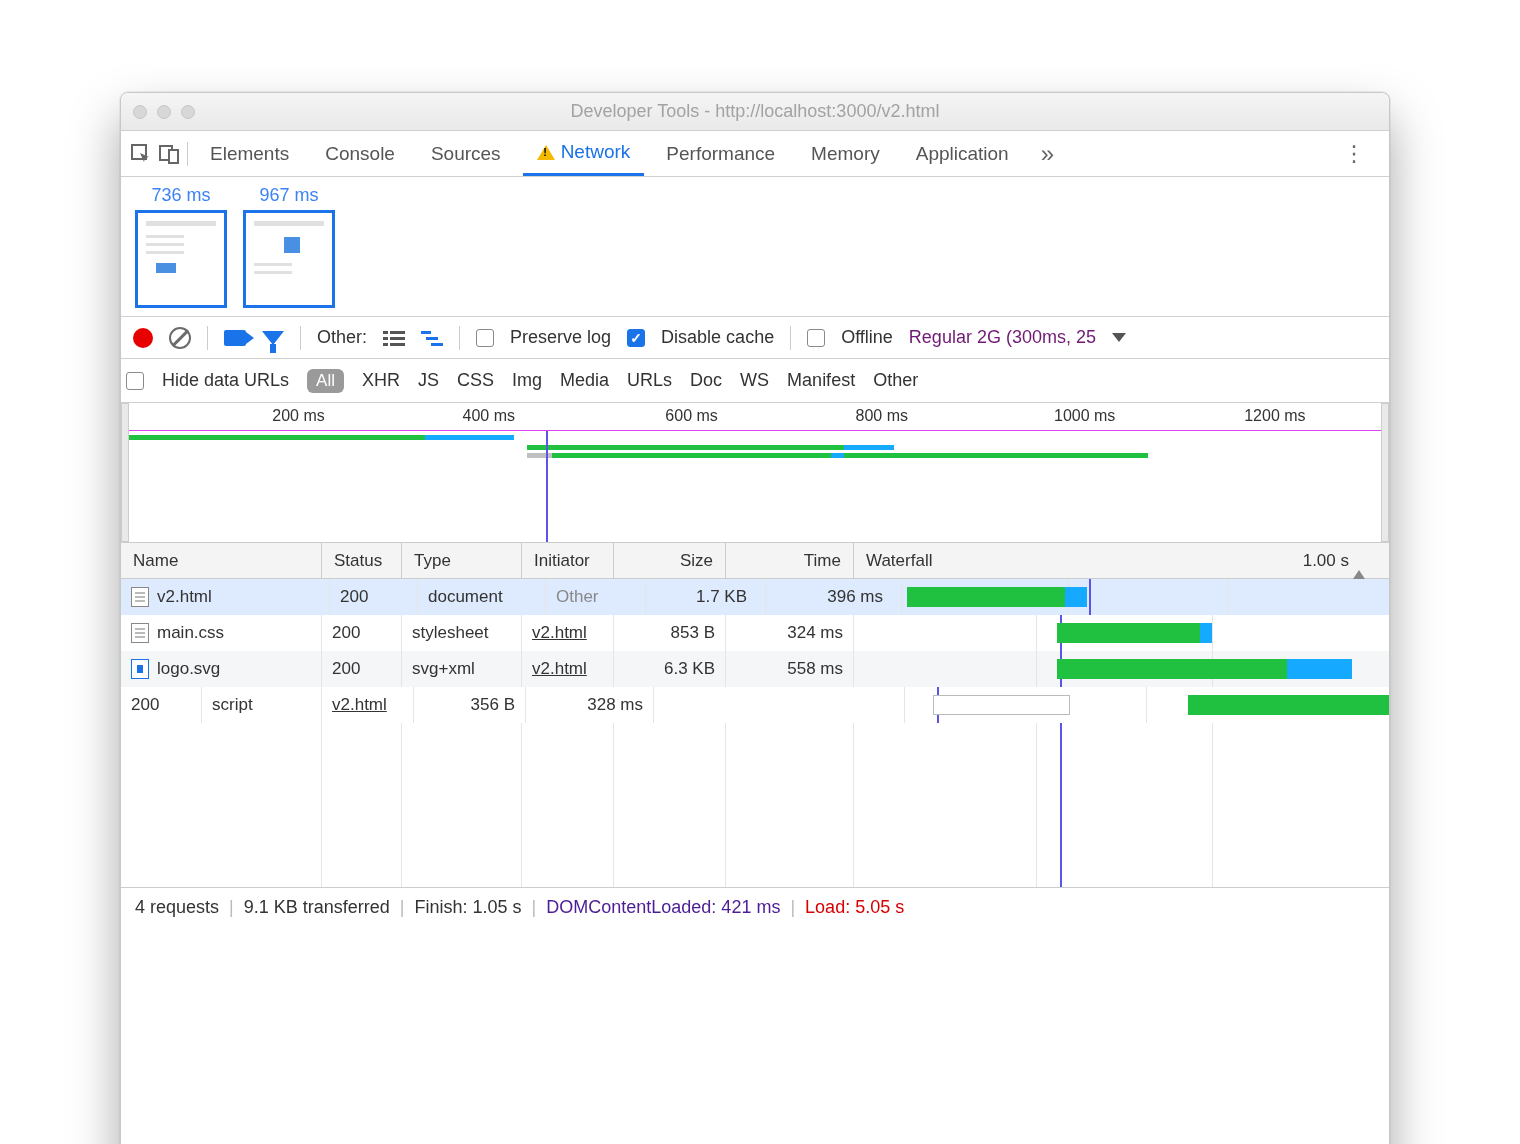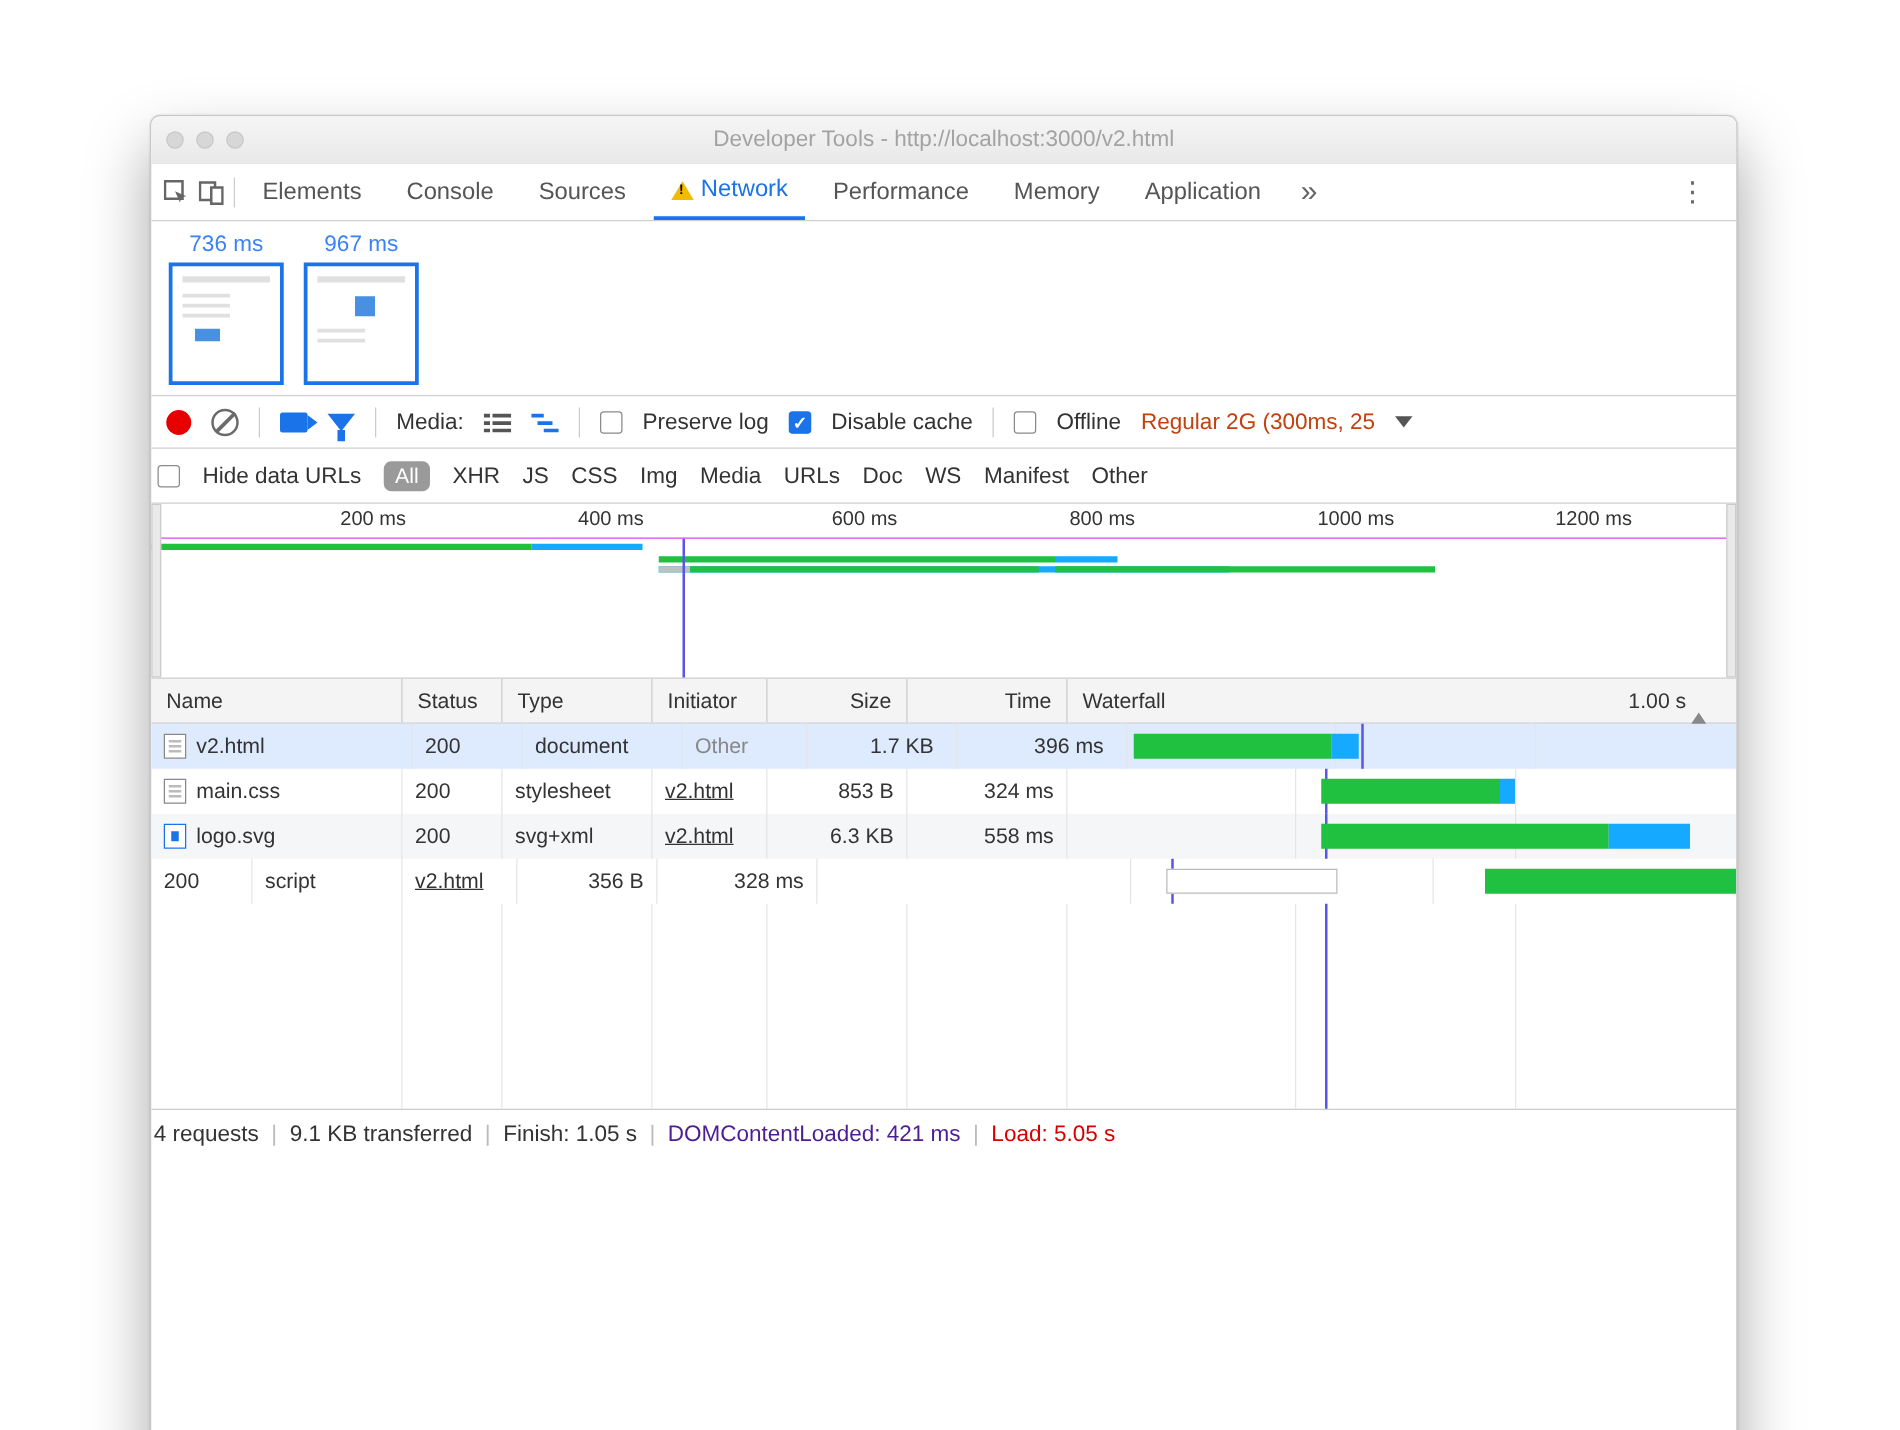--- a/index.html
+++ b/index.html
@@ -93,21 +93,21 @@
 .nope::after{content:"";position:absolute;width:2.5px;height:22px;background:#6b6b6b;left:8px;top:-2px;transform:rotate(45deg);}
 .cam{width:22px;height:16px;background:#1a73e8;position:relative;border-radius:2px;}
 .cam::after{content:"";position:absolute;right:-8px;top:2px;border-top:6px solid transparent;border-bottom:6px solid transparent;border-left:8px solid #1a73e8;}
 .funnel{width:0;height:0;border-left:11px solid transparent;border-right:11px solid transparent;border-top:14px solid #1a73e8;position:relative;}
 .funnel::after{content:"";position:absolute;left:-3px;top:-1px;width:6px;height:9px;background:#1a73e8;}
 .vsep{width:1px;height:24px;background:#ccc;}
 .view-ic{width:22px;height:16px;display:inline-block;}
 .cb{width:18px;height:18px;border:1.5px solid #8a8a8a;border-radius:3px;display:inline-flex;align-items:center;justify-content:center;background:#fff;}
 .cb.checked{background:#1a73e8;border-color:#1a73e8;}
 .cb.checked::after{content:"✓";color:#fff;font-size:14px;font-weight:bold;}
-.sel{display:flex;gap:8px;color:#c2410c;}
+.sel{display:flex;gap:8px;color:#701a75;}
 .sel-caret{width:0;height:0;border-left:7px solid transparent;border-right:7px solid transparent;border-top:9px solid #555;}
 .toolbar .netsel { overflow:hidden; max-width:260px; white-space:nowrap; }
 
 
 .filterrow {
   height:44px;border-bottom:1px solid #d0d0d0;display:flex;align-items:center;padding:0 10px 0 5px;gap:18px;font-size:18px;color:#333;white-space:nowrap;
 }
 .filter-input{width:260px;height:30px;border:1px solid #bcbcbc;border-radius:2px;padding:0 10px;font-size:17px;color:#888;background:#fff;}
 .pill{background:#9a9a9a;color:#fff;border-radius:6px;padding:2px 9px;font-size:17px;}
 .ftype{color:#333;}
@@ -155,21 +155,21 @@
 .wf-track{position:absolute;top:8px;bottom:8px;}
 .wf-seg{position:absolute;top:0;bottom:0;}
 .wf-gridline{position:absolute;top:0;bottom:0;width:1px;background:#e5e5e5;}
 .wf-vblue{position:absolute;top:0;bottom:0;width:2px;background:#5a55e8;}
 
 .grid-fill{height:164px;display:flex;}
 .grid-fill .cell{border-left:1px solid #e5e5e5;}
 .grid-fill .cell:first-child{border-left:none;}
 
 
-.statusbar{height:40px;border-top:1px solid #ccc;display:flex;align-items:center;padding:0 2px;gap:10px;font-size:18px;color:#333;}
+.statusbar{height:40px;border-top:1px solid #ccc;display:flex;align-items:center;padding:0 14px;gap:10px;font-size:18px;color:#333;}
 .ssep{color:#bbb;}
 .dcl{color:#4c1d95;}
 .load{color:#d80000;}
 </style>
 </head>
 <body>
 
 <div class="outer">
 <div class="window">
 
@@ -233,21 +233,21 @@
     </div>
   </div>
 
   <div class="toolbar">
     <span class="record-dot"></span>
     <span class="nope"></span>
     <span class="vsep"></span>
     <span class="cam"></span>
     <span class="funnel"></span>
     <span class="vsep"></span>
-    <span>Media:</span>
+    <span>Other:</span>
     <span class="view-ic">
       <svg viewBox="0 0 22 16">
             <rect y="1" width="5" height="3" fill="#555"></rect>
             <rect x="7" y="1" width="15" height="3" fill="#555"></rect>
             <rect y="7" width="5" height="3" fill="#555"></rect>
             <rect x="7" y="7" width="15" height="3" fill="#555"></rect>
             <rect y="13" width="5" height="3" fill="#555"></rect>
             <rect x="7" y="13" width="15" height="3" fill="#555"></rect>
           </svg>
     </span>

